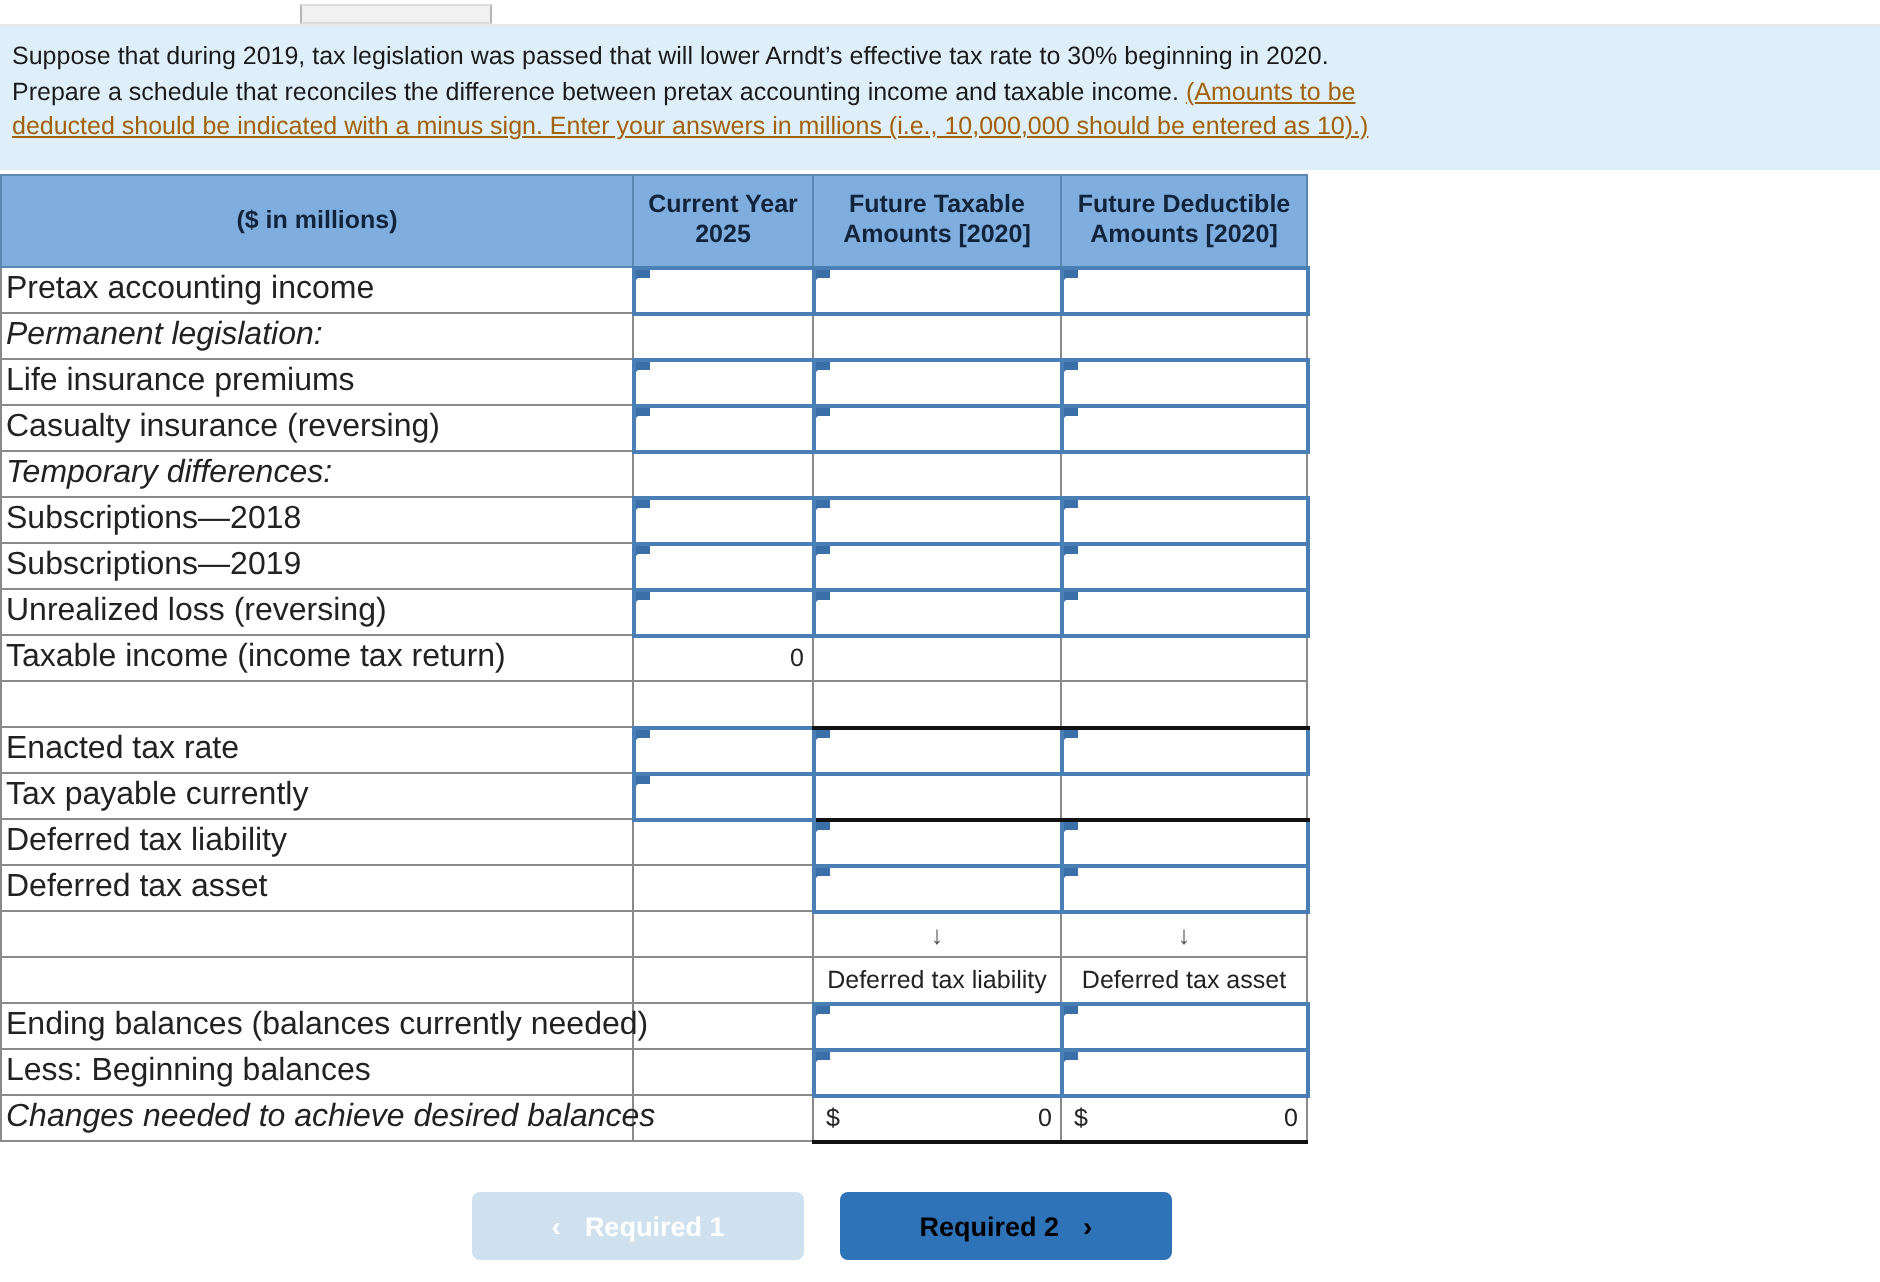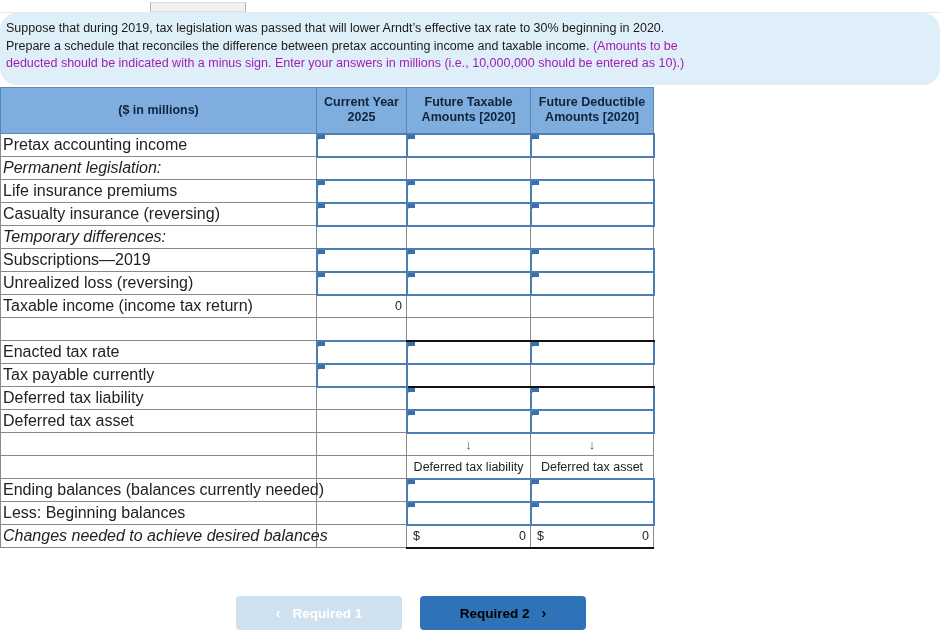--- a/index.html
+++ b/index.html
@@ -35,23 +35,22 @@
 
   
   .instructions {
     position: absolute; left: 0; top: 13px;
     width: 940px; height: 72px;
     background: #deeffa;
     padding: 7px 10px 0 6px;
     font-size: 12.5px;
     line-height: 17.5px;
     color: #1a1a1a;
-    border-radius: 17px;
-  }
-  .instructions .red { color: #a21caf; }
+  }
+  .instructions .red { color: #a16207; text-decoration: underline; }
 
   
   .sheet {
     position: absolute; left: 0; top: 87px;
     width: 653px;
     border-collapse: collapse;
     table-layout: fixed;
     font-size: 12.5px;
     color: #222;
   }
@@ -212,20 +211,26 @@
       <td class="inp"></td>
       <td class="inp"></td>
     </tr>
     <tr>
       <td class="lbl ital">Temporary differences:</td>
       <td class="blank"></td>
       <td class="blank"></td>
       <td class="blank"></td>
     </tr>
     <tr>
+      <td class="lbl ind">Subscriptions—2018</td>
+      <td class="inp"></td>
+      <td class="inp"></td>
+      <td class="inp"></td>
+    </tr>
+    <tr>
       <td class="lbl ind">Subscriptions—2019</td>
       <td class="inp"></td>
       <td class="inp"></td>
       <td class="inp"></td>
     </tr>
     <tr>
       <td class="lbl ind">Unrealized loss (reversing)</td>
       <td class="inp"></td>
       <td class="inp"></td>
       <td class="inp"></td>

